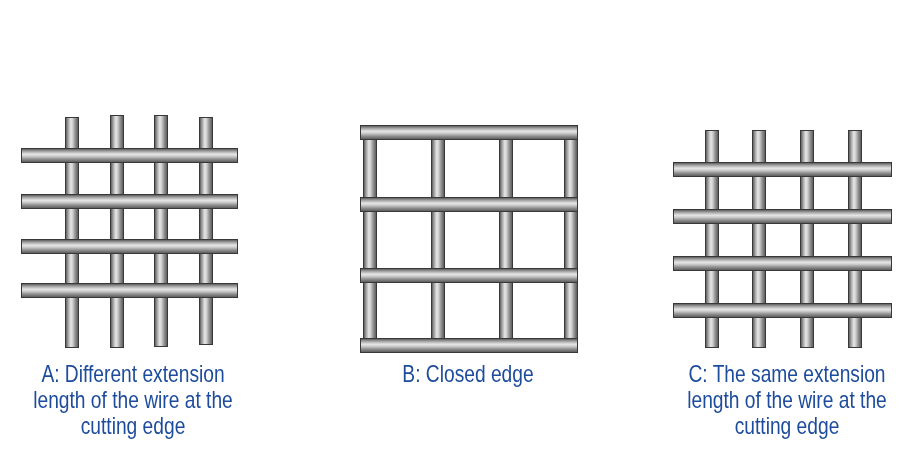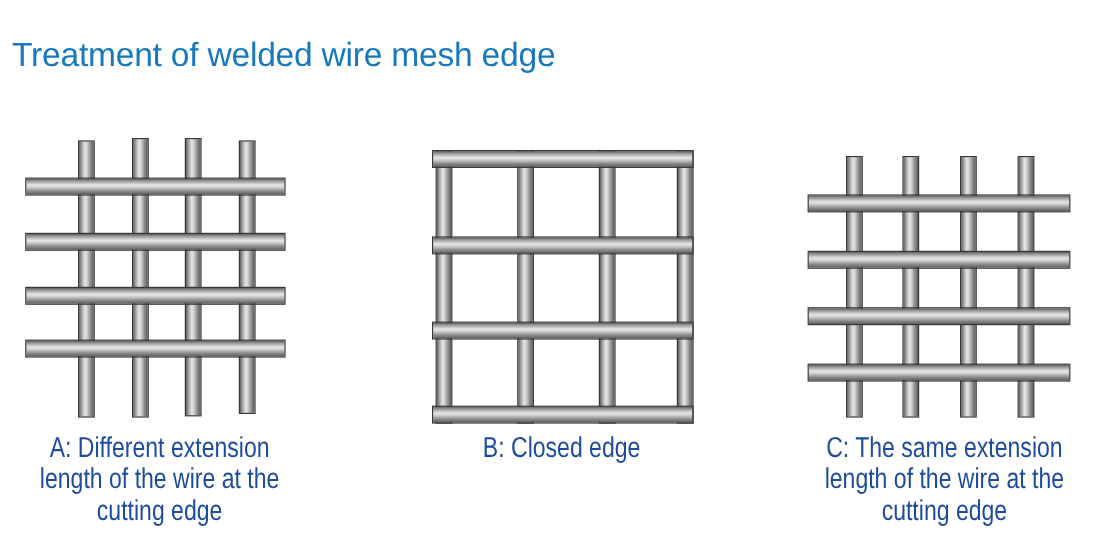--- a/index.html
+++ b/index.html
@@ -61,21 +61,20 @@
   .cap-line { white-space: nowrap; }
   .cap-a { left: -7px; }
   .cap-b { left: 328px; }
   .cap-c { left: 647px; }
 </style>
 </head>
 <body>
 
 <div class="page">
 
-  <h1 class="title">Treatment of welded wire mesh edge</h1>
 
   <div class="mesh" style="left: 21px; top: 115px; width: 217px; height: 233px;">
       <div class="wire wire-v" style="left: 44px; top: 2px; width: 14px; height: 231px;"></div>
       <div class="wire wire-v" style="left: 89px; top: 0px; width: 14px; height: 233px;"></div>
       <div class="wire wire-v" style="left: 133px; top: 0px; width: 14px; height: 232px;"></div>
       <div class="wire wire-v" style="left: 178px; top: 2px; width: 14px; height: 228px;"></div>
       <div class="wire wire-h" style="left: 0px; top: 33px; width: 217px; height: 15px;"></div>
       <div class="wire wire-h" style="left: 0px; top: 79px; width: 217px; height: 15px;"></div>
       <div class="wire wire-h" style="left: 0px; top: 124px; width: 217px; height: 15px;"></div>
       <div class="wire wire-h" style="left: 0px; top: 168px; width: 217px; height: 15px;"></div>

